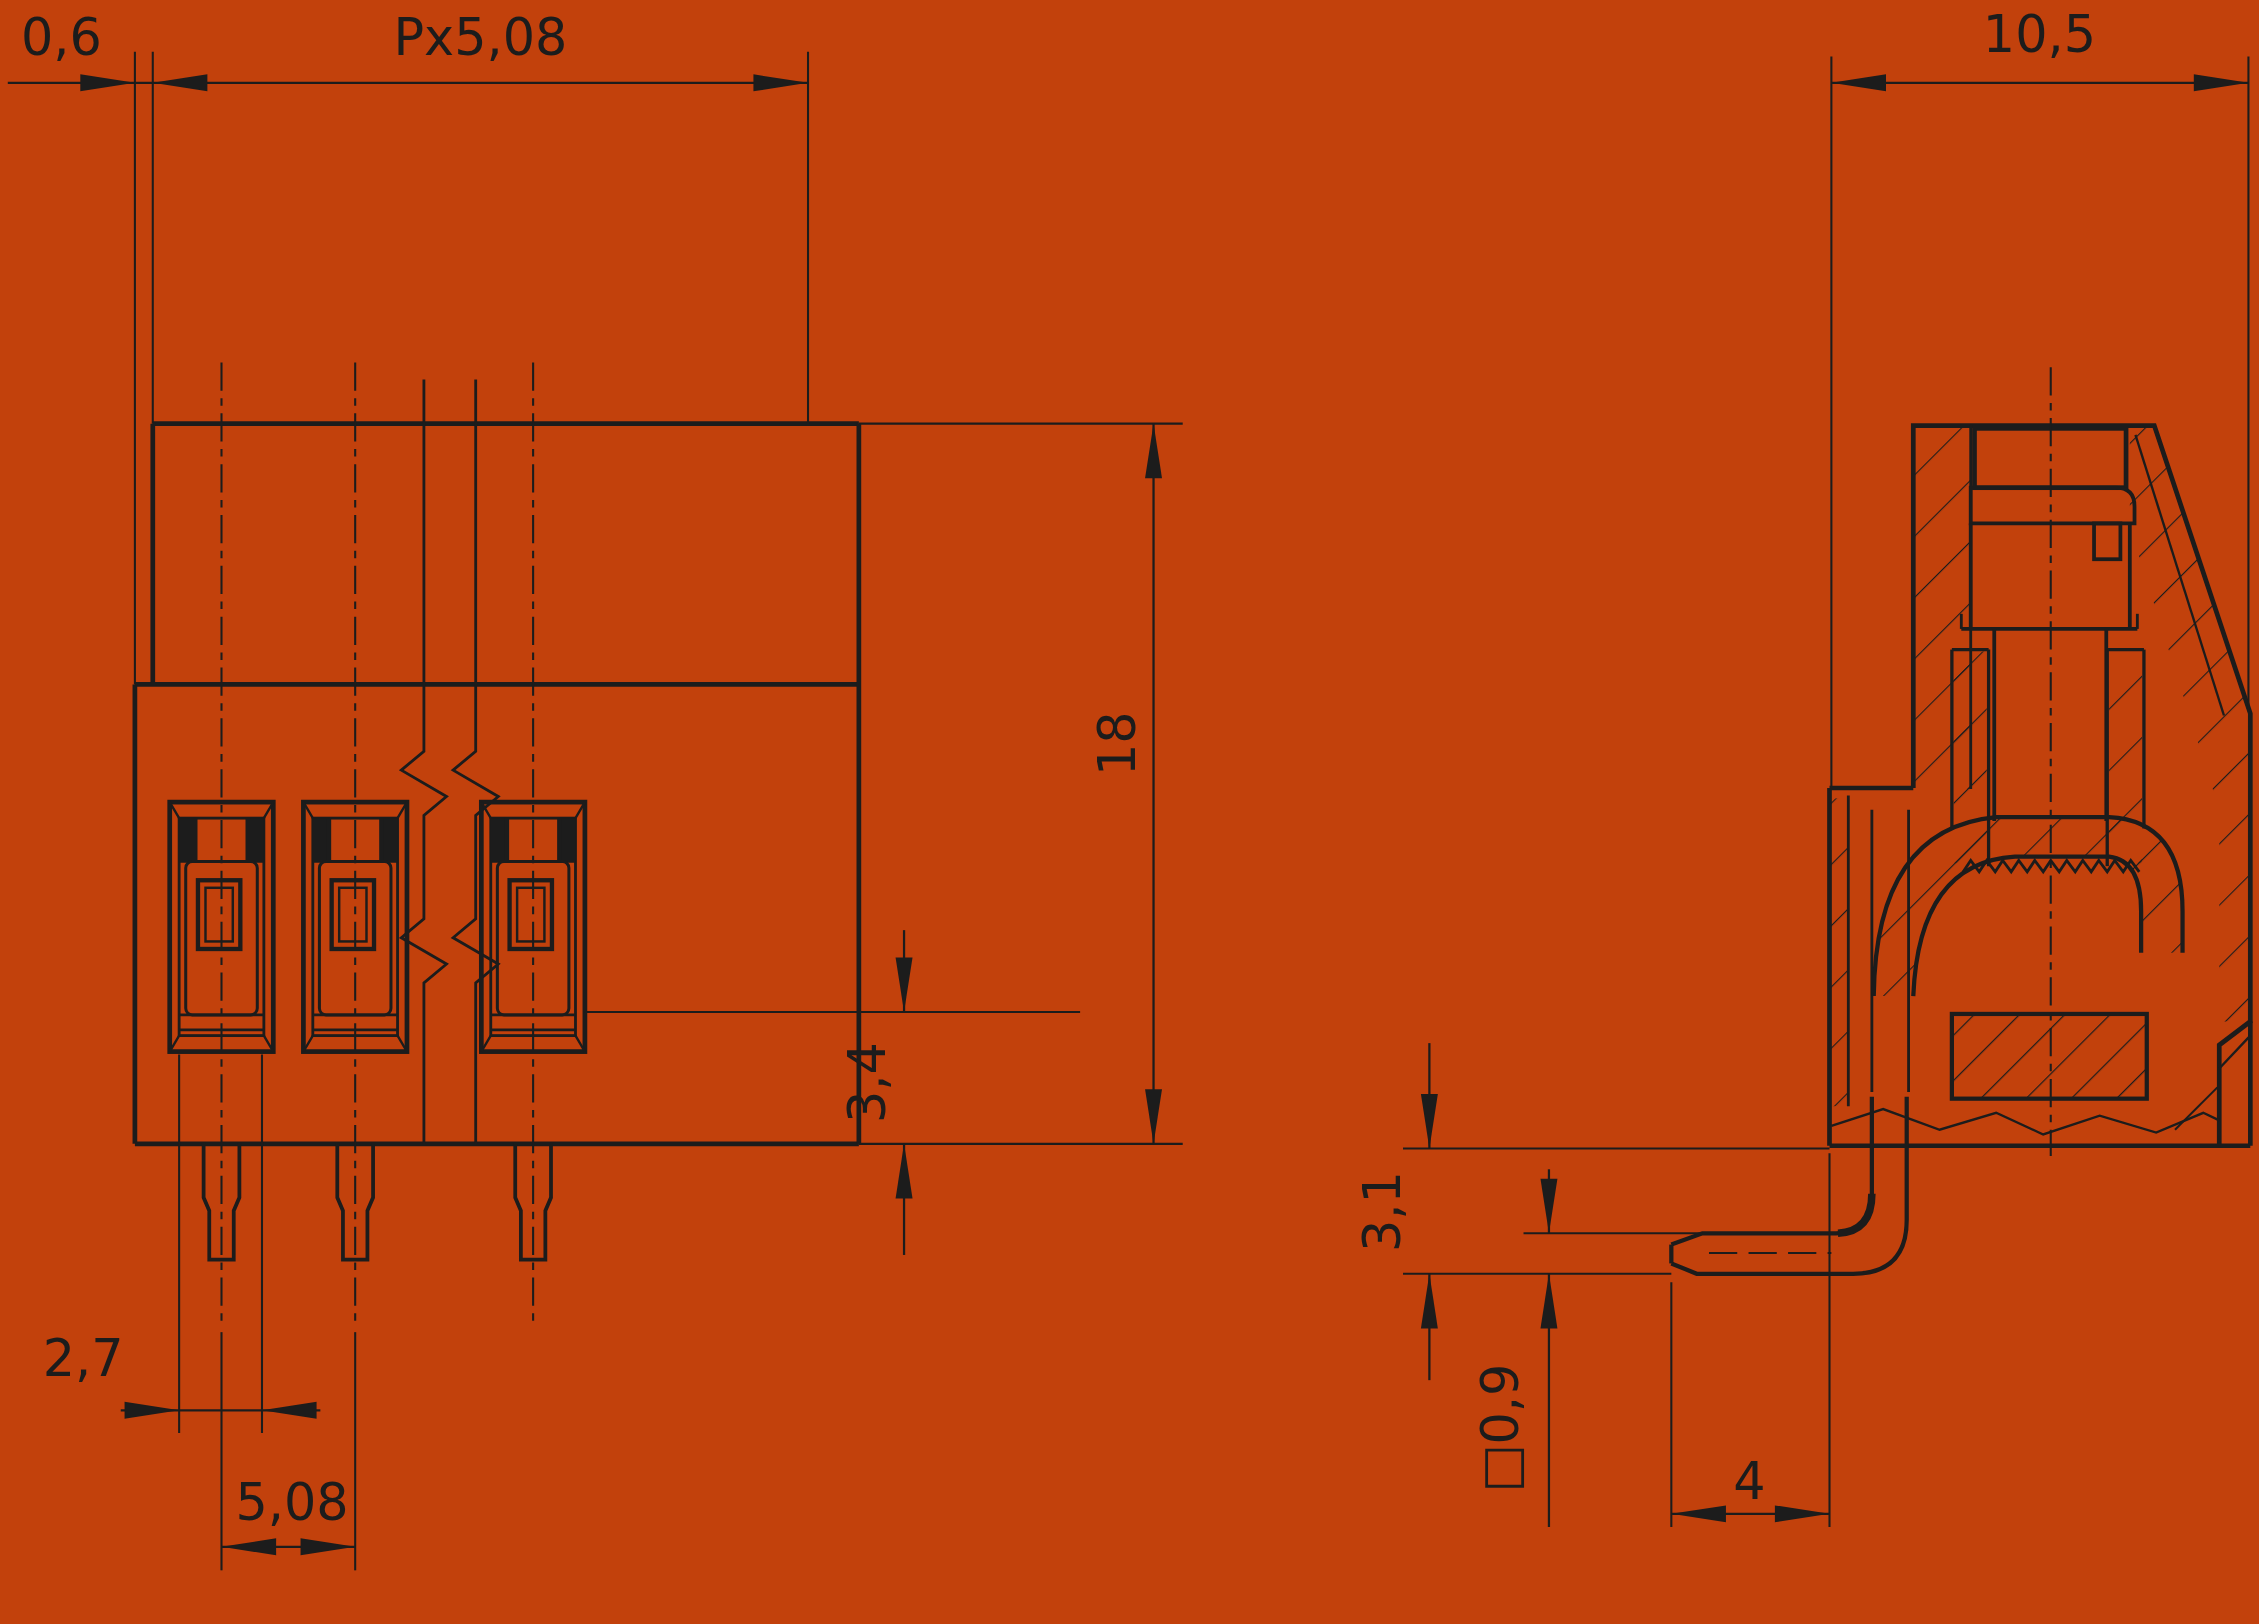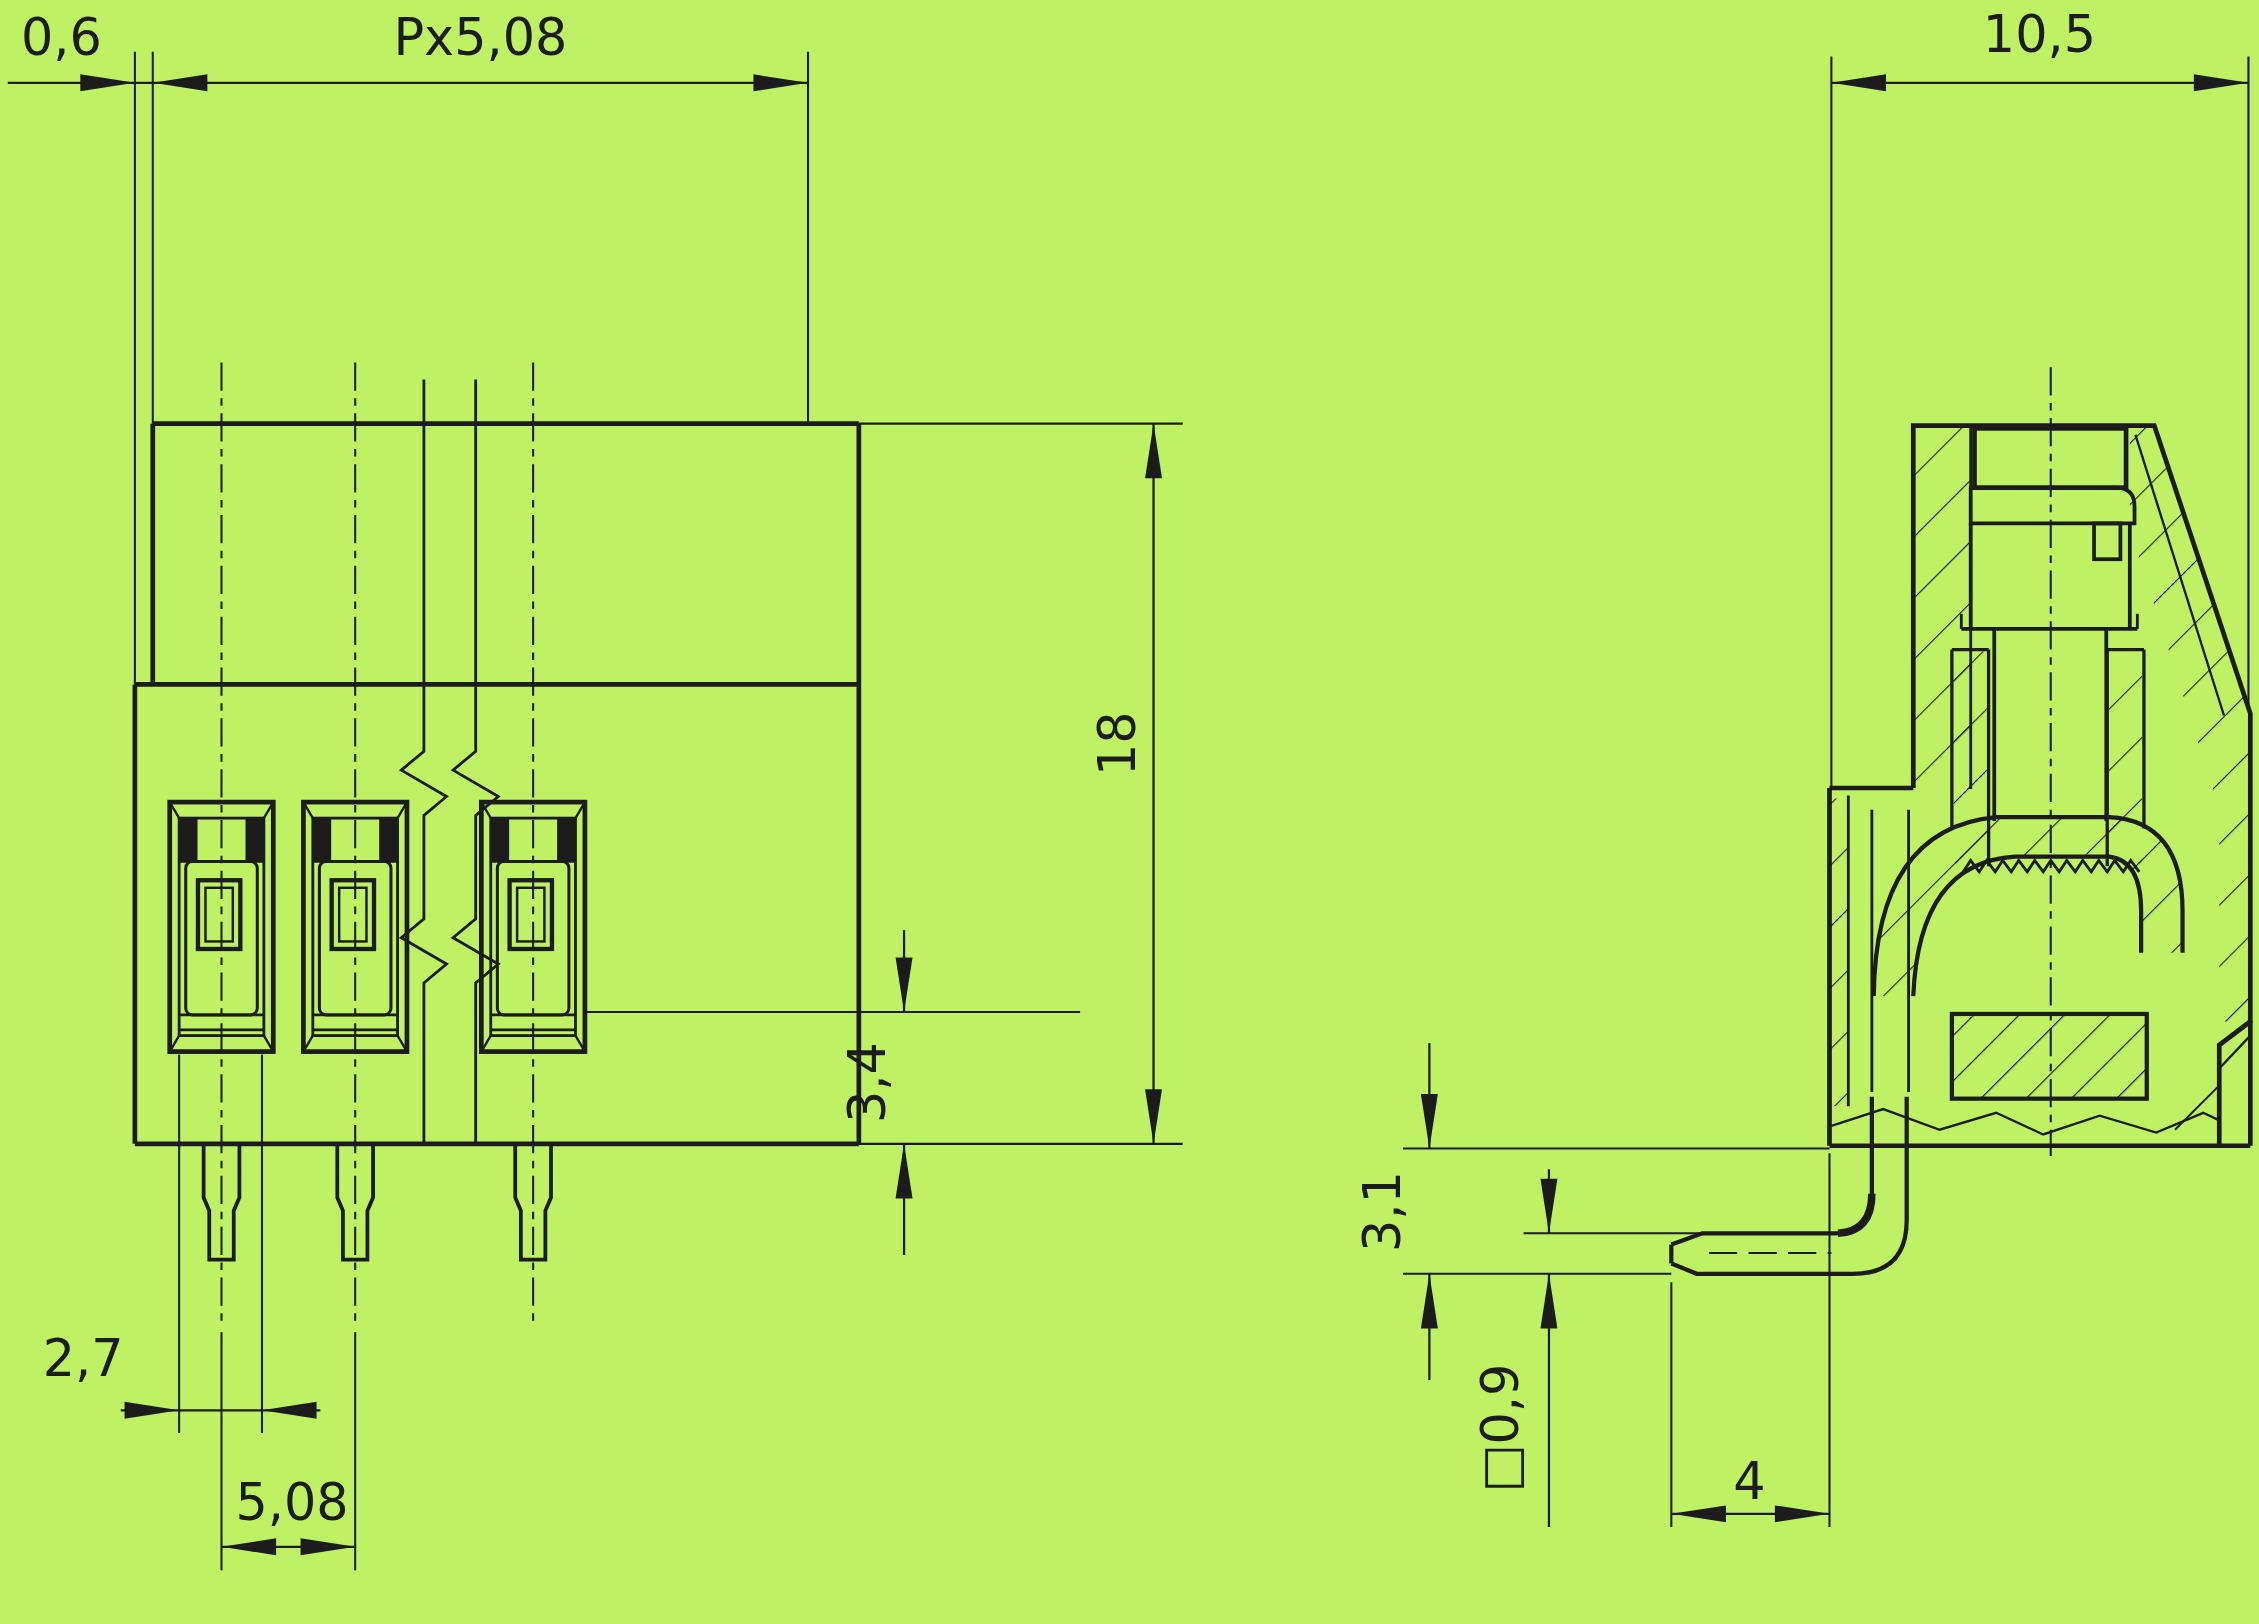--- a/index.html
+++ b/index.html
@@ -1,16 +1,16 @@
 <!DOCTYPE html>
 <html style="font-size:15px"><head>
 <meta charset="utf-8">
 <style>
   html,body{margin:0;padding:0;background:#ffffff;}
-  .canvas{position:relative;width:2260px;height:1624px;background:#bef264;overflow:hidden;}
+  .canvas{position:relative;width:2260px;height:1624px;background:#c2410c;overflow:hidden;}
   svg{display:block;}
   text{font-family:"DejaVu Sans","Liberation Sans",sans-serif;fill:#1c1c1c;}
   .dim{font-size:54px;}
 </style>
 </head>
 <body>
 
 <div class="canvas">
 <svg width="2260" height="1624" viewBox="0 0 2400 1725">
   <defs>

